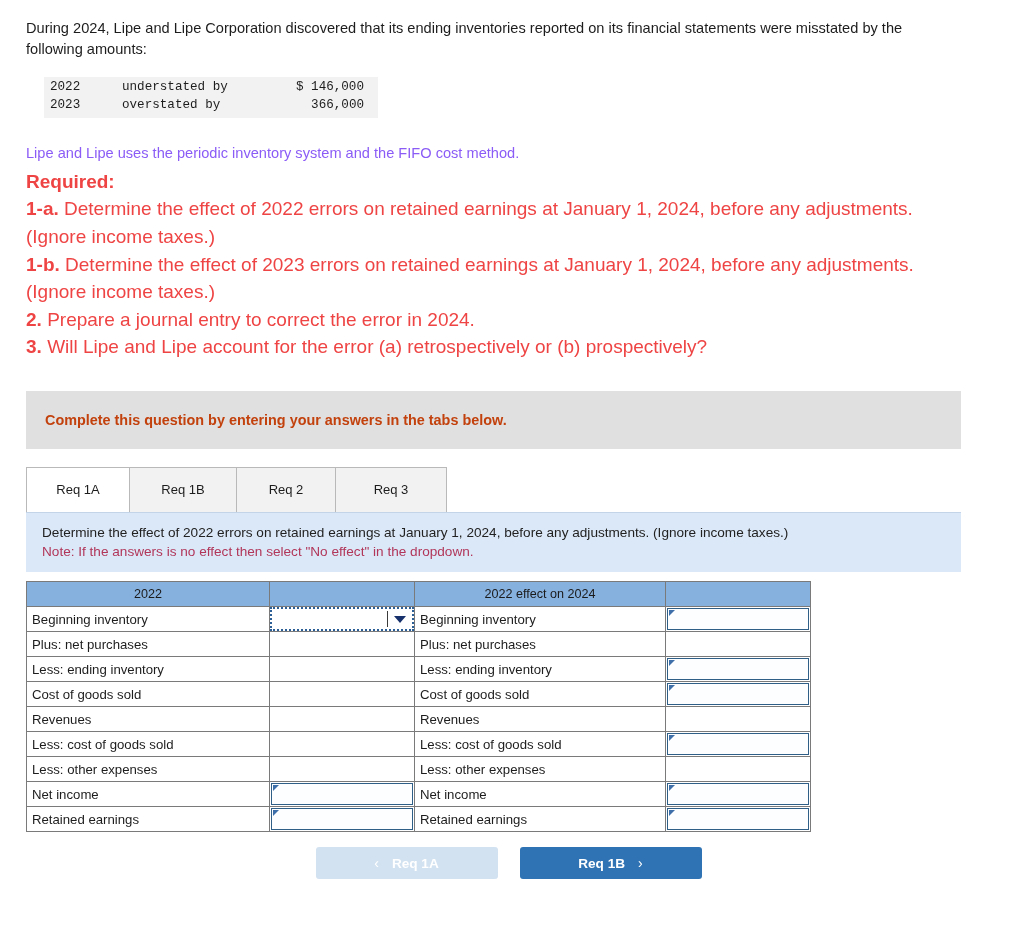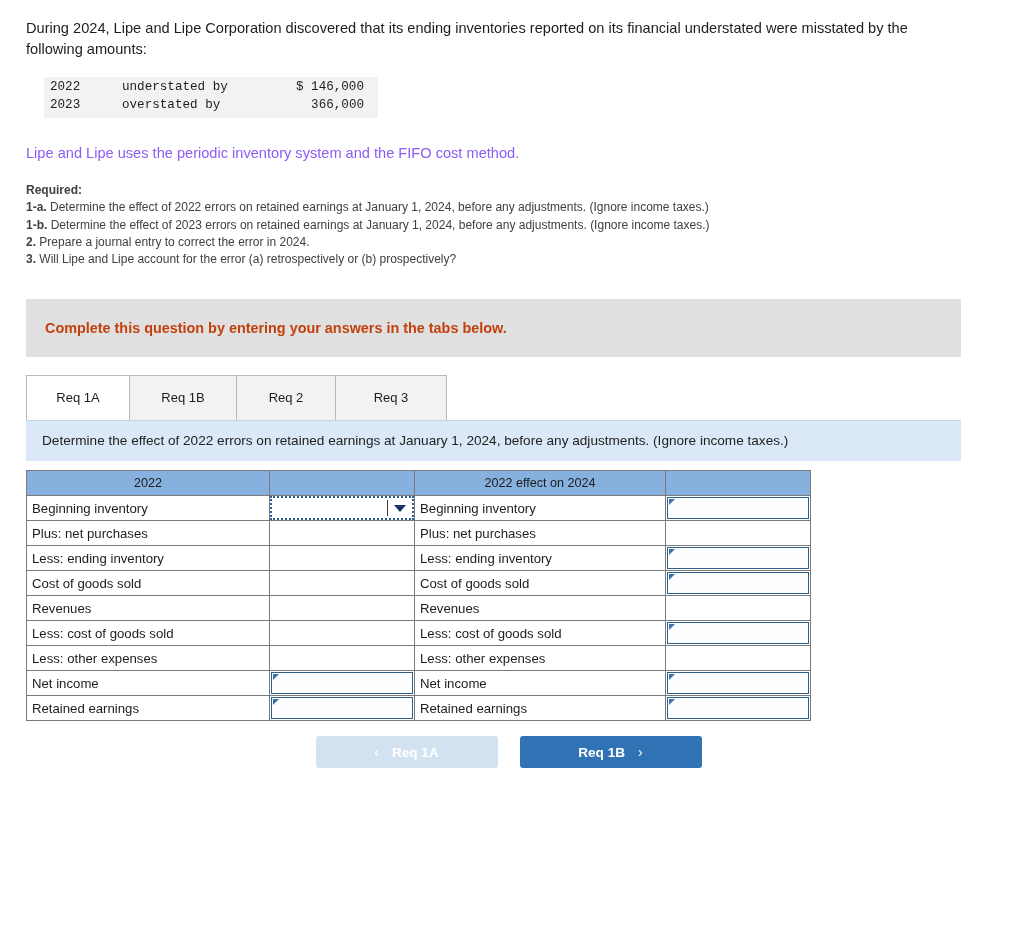--- a/index.html
+++ b/index.html
@@ -39,24 +39,24 @@
   .am-val  { text-align: right; width: 92px; }
 
   .para {
     font-size: 14.6px;
     line-height: 1.42;
     margin-top: 21px;
     color: #8b5cf6;
   }
 
   .required-block {
-    margin-top: 18px;
-    font-size: 12px;
+    margin-top: 4px;
+    font-size: 19px;
     line-height: 1.45;
-    color: #404040;
+    color: #ef4444;
     max-width: 935px;
   }
   .required-block b { font-weight: bold; }
   .req-line { margin: 0; }
 
   .gray-banner {
     margin-top: 30px;
     background: #e0e0e0;
     height: 58px;
     display: flex;
@@ -210,21 +210,21 @@
   }
   .btn.prev { background: #d3e2f0; color: #ffffff; }
   .btn.next { background: #2f73b4; color: #ffffff; }
   .arr { font-size: 14px; font-weight: normal; }
 </style>
 </head>
 <body>
 
 <div class="page">
 
-  <div class="intro">During 2024, Lipe and Lipe Corporation discovered that its ending inventories reported on its financial understated were misstated by the following amounts:</div>
+  <div class="intro">During 2024, Lipe and Lipe Corporation discovered that its ending inventories reported on its financial statements were misstated by the following amounts:</div>
 
   <div class="amounts">
     <table>
       <tbody id="amounts-body">
           <tr>
             <td class="am-year">2022</td>
             <td class="am-desc">understated by</td>
             <td class="am-val">$ 146,000</td>
           </tr>
           <tr>
@@ -260,20 +260,21 @@
       <div class="tab w3">
         <span>Req 2</span>
       </div>
       <div class="tab w4">
         <span>Req 3</span>
       </div>
     </div>
 
   <div class="instr-box">
     <div>Determine the effect of 2022 errors on retained earnings at January 1, 2024, before any adjustments. (Ignore income taxes.)</div>
+    <div class="instr-note">Note: If the answers is no effect then select "No effect" in the dropdown.</div>
   </div>
 
   <div class="tbl-wrap">
     <table class="grid">
       <thead>
         <tr>
           <th class="hdr c-label">2022</th>
           <th class="hdr c-input blank"></th>
           <th class="hdr c-label2">2022 effect on 2024</th>
           <th class="hdr c-input2 blank"></th>

